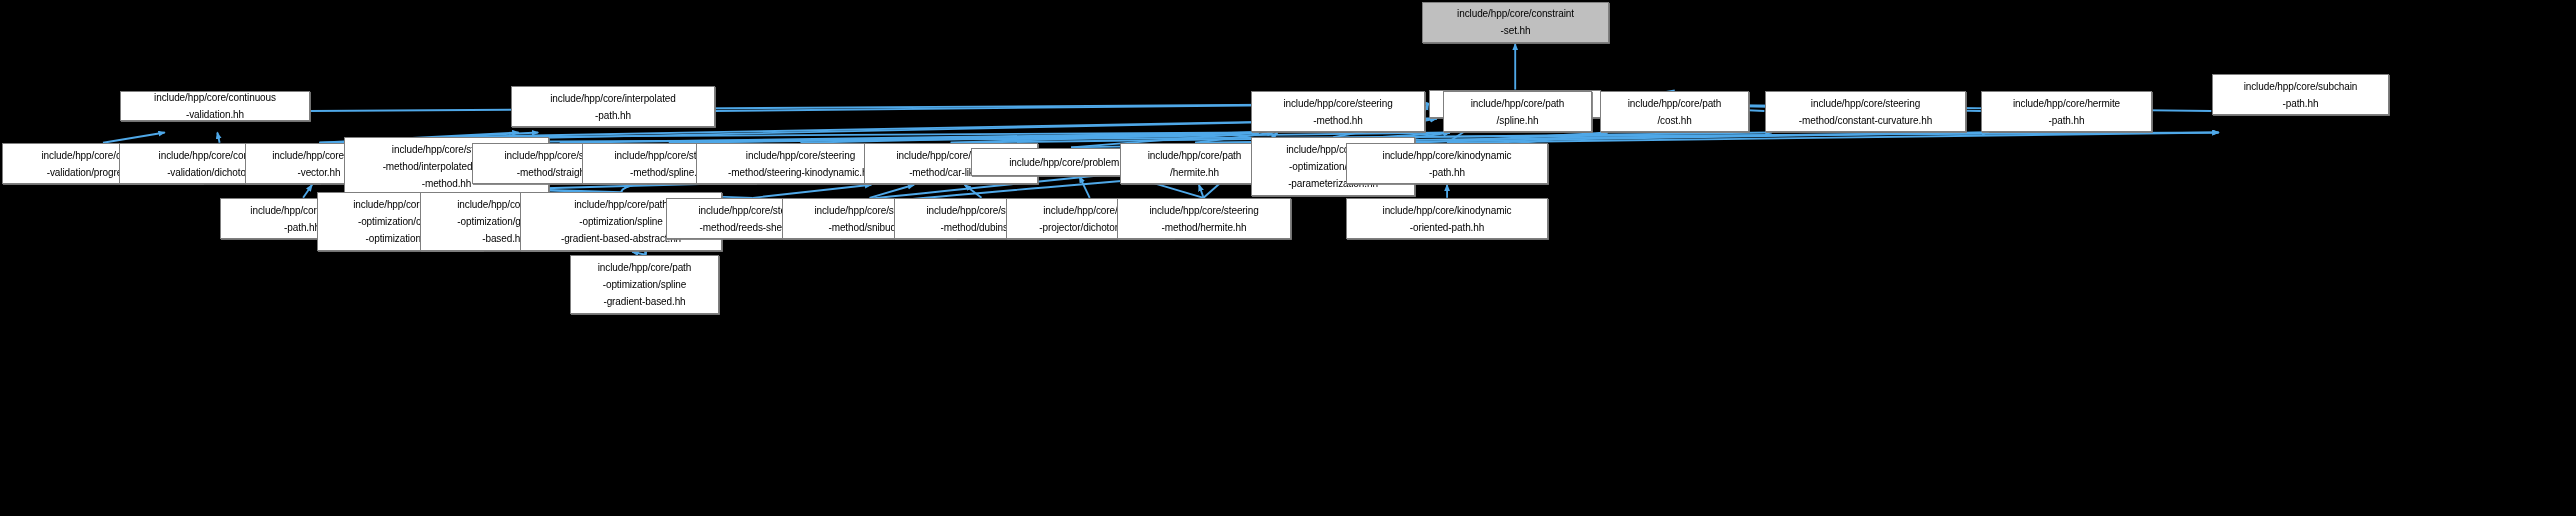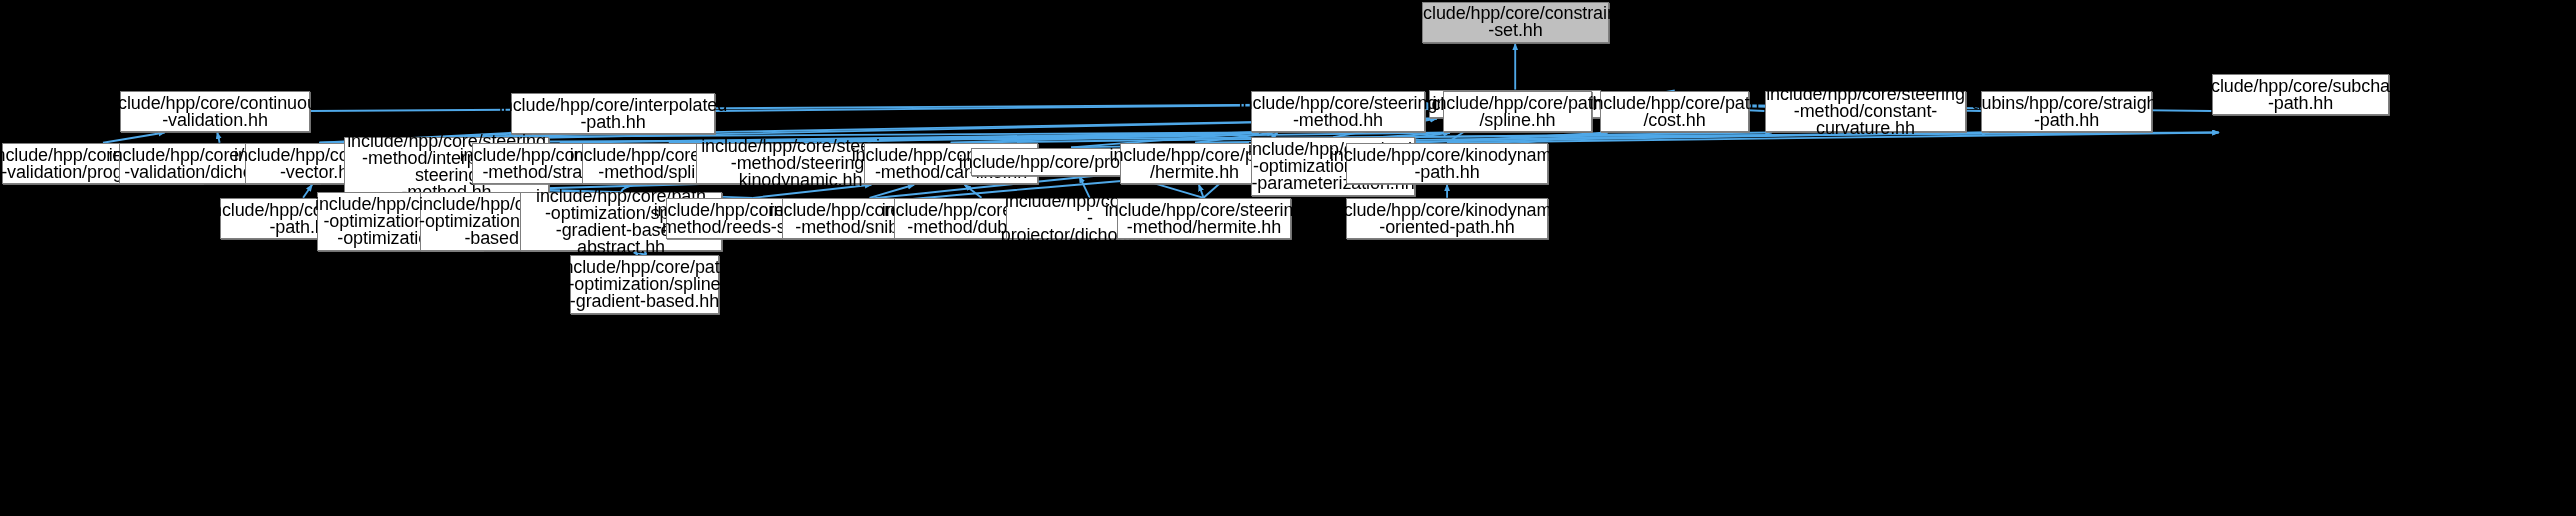--- a/index.html
+++ b/index.html
@@ -17,21 +17,21 @@
     width:2576px;height:516px;
     pointer-events:none;
   }
   .node{
     position:absolute;
     box-sizing:border-box;
     background:#ffffff;
     border:0.9px solid #7f7f7f;
     box-shadow:0.9px 0.9px 0 0 #7f7f7f;
     color:#000000;
-    font-size:18px;
+    font-size:10px;
     line-height:17px;
     text-align:center;
     display:flex;
     align-items:center;
     justify-content:center;
     white-space:pre-line;
     letter-spacing:-0.1px;
     z-index:5;
   }
   .node.root{
@@ -99,33 +99,33 @@
         <path d="M1289,212 L1284.05,198"></path>
         <path d="M691,273 L676.7,270"></path>
         <path d="M1550,212 L1550,198"></path>
         <path d="M958,234 L413,234"></path>
         <path d="M838,234 L413,234"></path>
       </g>
   </svg>
 <div class="node root" style="left: 1422px; top: 1.9px; width: 187px; height: 41px;"><span>include/hpp/core/constraint
 -set.hh</span></div>
     <div class="node" style="left: 1429px; top: 90px; width: 172px; height: 28px;"><span>include/hpp/core/path.hh</span></div>
-    <div class="node" style="left: 120px; top: 91px; width: 190px; height: 41px;"><span>include/hpp/core/continuous
+    <div class="node" style="left: 120px; top: 91px; width: 190px; height: 30px;"><span>include/hpp/core/continuous
 -validation.hh</span></div>
-    <div class="node" style="left: 511px; top: 93px; width: 204px; height: 41px;"><span>include/hpp/core/interpolated
+    <div class="node" style="left: 511px; top: 86px; width: 204px; height: 41px;"><span>include/hpp/core/interpolated
 -path.hh</span></div>
     <div class="node" style="left: 1251px; top: 91px; width: 174px; height: 41px;"><span>include/hpp/core/steering
 -method.hh</span></div>
     <div class="node" style="left: 1443px; top: 91px; width: 149px; height: 41px;"><span>include/hpp/core/path
 /spline.hh</span></div>
     <div class="node" style="left: 1600px; top: 91px; width: 149px; height: 41px;"><span>include/hpp/core/path
 /cost.hh</span></div>
     <div class="node" style="left: 1765px; top: 91px; width: 201px; height: 41px;"><span>include/hpp/core/steering
 -method/constant-curvature.hh</span></div>
-    <div class="node" style="left: 1981px; top: 91px; width: 171px; height: 41px;"><span>dubins/hpp/core/straight
+    <div class="node" style="left: 1981px; top: 91px; width: 171px; height: 41px;"><span>include/hpp/core/hermite
 -path.hh</span></div>
     <div class="node" style="left: 2212px; top: 74px; width: 177px; height: 41px;"><span>include/hpp/core/subchain
 -path.hh</span></div>
     <div class="node" style="left: 1.9px; top: 143px; width: 201px; height: 41px;"><span>include/hpp/core/continuous
 -validation/progressive.hh</span></div>
     <div class="node" style="left: 119px; top: 143px; width: 201px; height: 41px;"><span>include/hpp/core/continuous
 -validation/dichotomy.hh</span></div>
     <div class="node" style="left: 245px; top: 143px; width: 148px; height: 41px;"><span>include/hpp/core/path
 -vector.hh</span></div>
     <div class="node" style="left: 344px; top: 137px; width: 205px; height: 59px;"><span>include/hpp/core/steering

